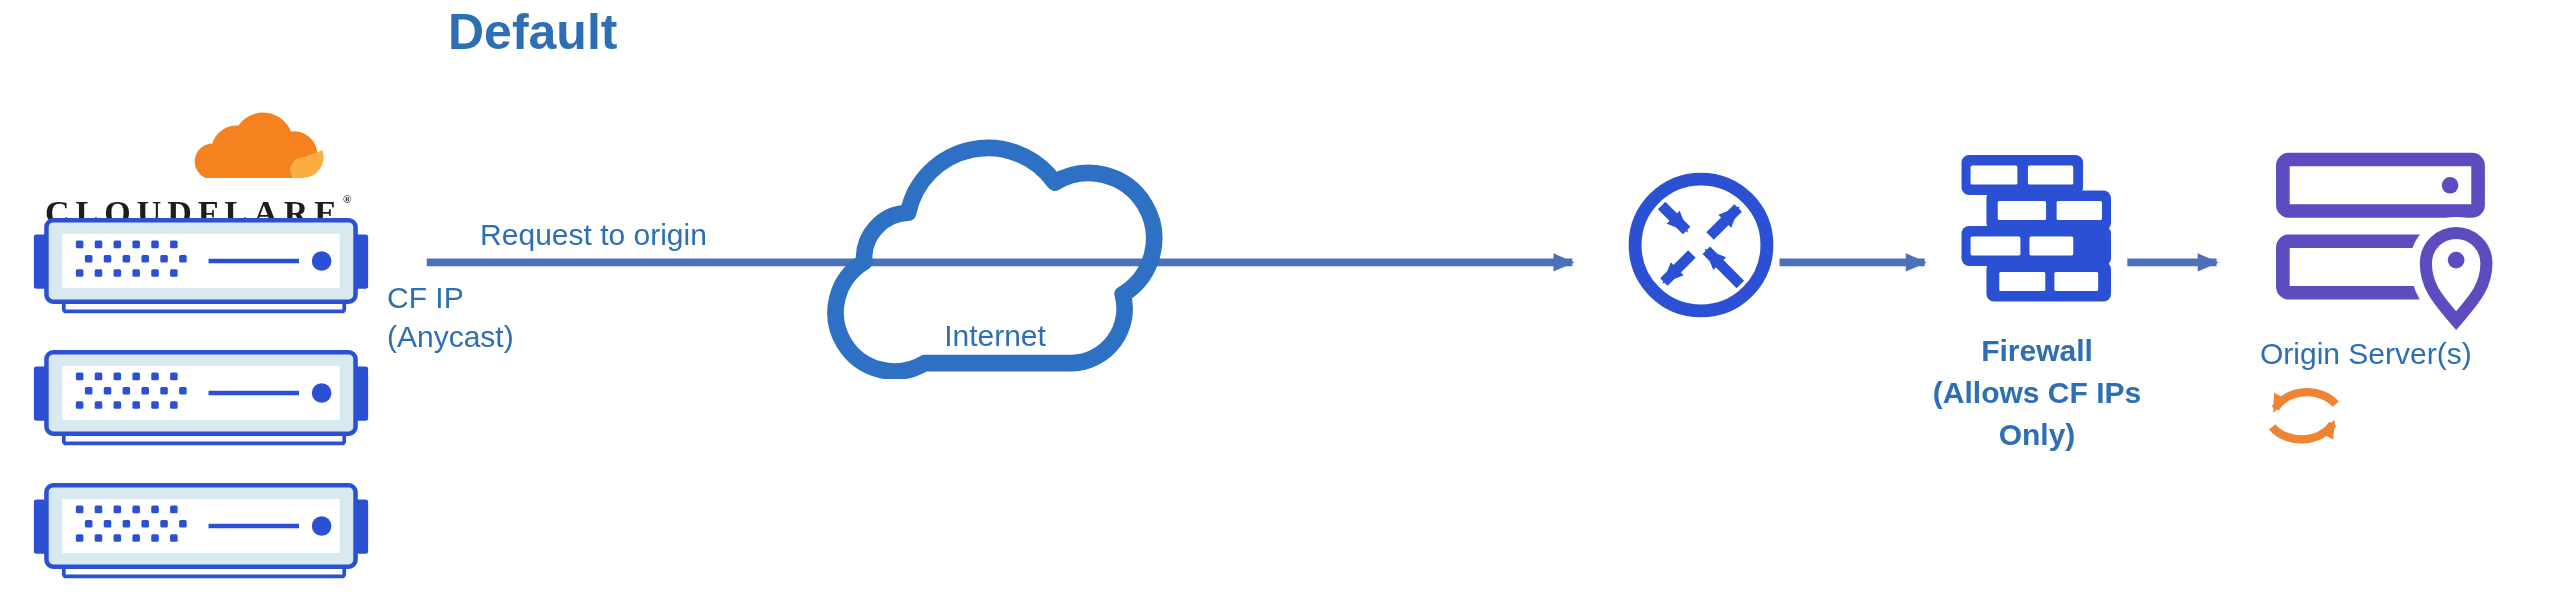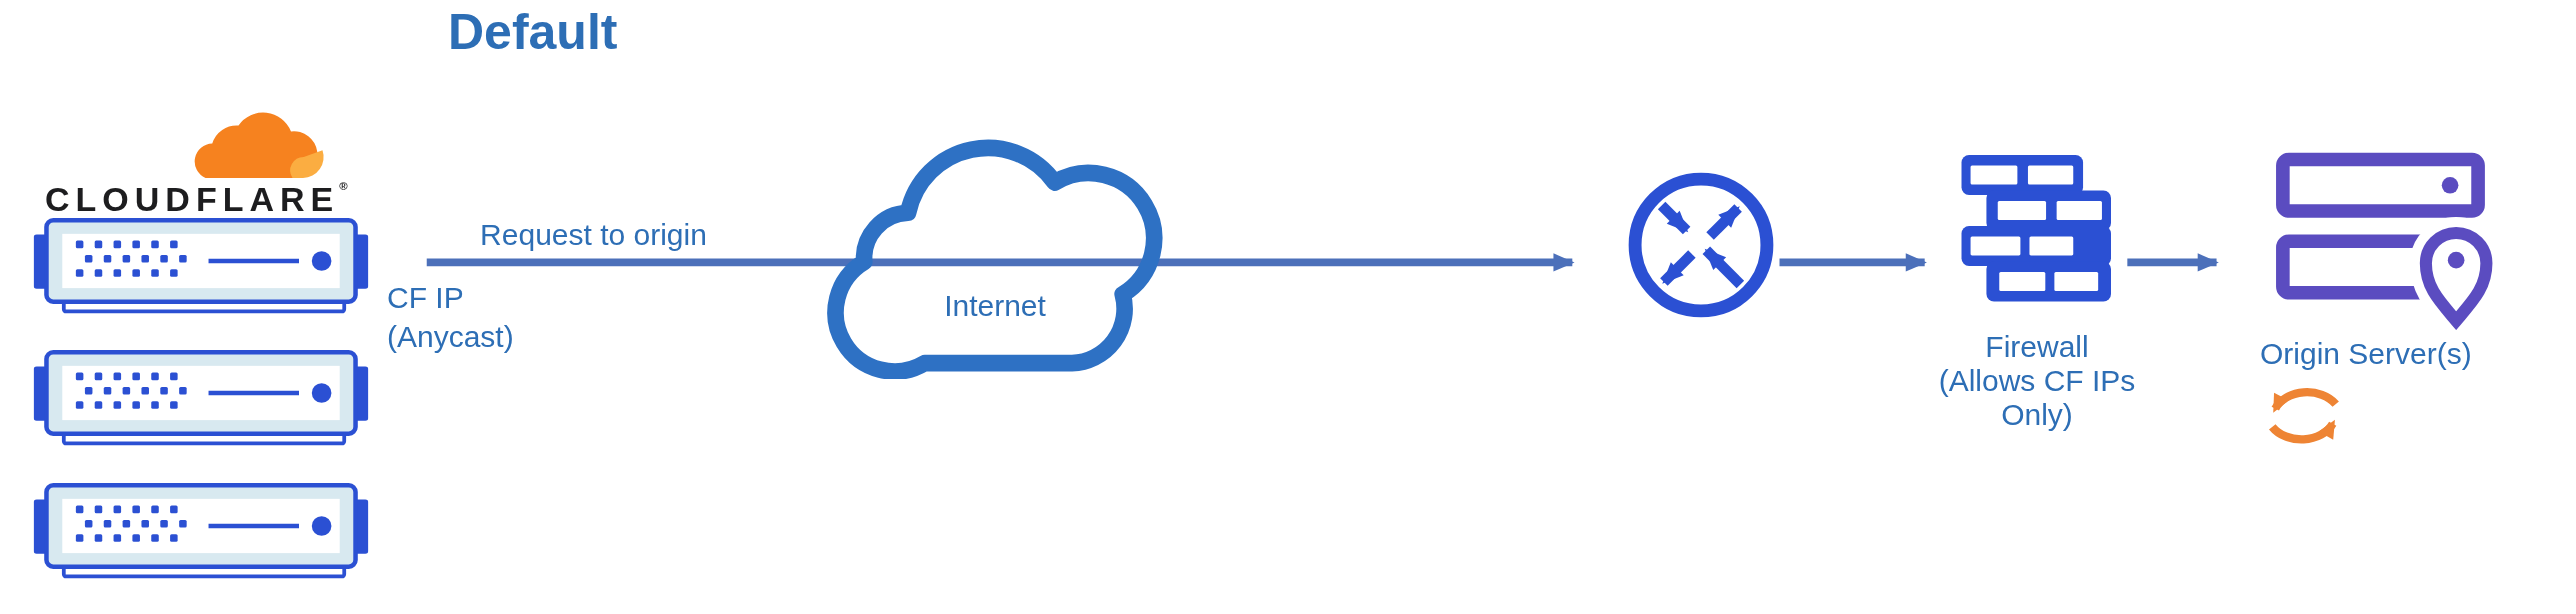--- a/index.html
+++ b/index.html
@@ -8,28 +8,28 @@
     --sync_orange:#ee8434; --purple:#5b4cc0; --bezel_blue:#d8e9f0; --ink:#1d1d1f;
   }
   html,body{margin:0;padding:0;background:#fff;}
   #canvas{position:relative;width:2576px;height:614px;background:#fff;overflow:hidden;
           font-family:"Liberation Sans",sans-serif;}
   .abs{position:absolute;}
   .lbl{color:var(--text_blue);font-size:30px;line-height:39px;}
   .pre{white-space:pre-line;}
   .center{text-align:center;}
   #title{left:448px;top:3px;font-size:50px;font-weight:700;color:var(--text_blue);}
-  #wordmark{left:45px;top:180px;font-size:34px;font-weight:700;letter-spacing:6px;
-            color:var(--ink);white-space:nowrap;}
+  #wordmark{left:45px;top:193px;font-size:34px;font-weight:700;letter-spacing:6px;
+            color:var(--ink);white-space:nowrap;font-family:Liberation Serif, serif;}
   #wordmark sup{font-size:11.4px;letter-spacing:0;vertical-align:21px;}
   #request-label{left:446px;top:215px;width:295px;}
   #cfip-label{left:387px;top:278px;}
-  #internet-label{left:811px;top:286px;width:368px;}
+  #internet-label{left:811px;top:316px;width:368px;}
   #cpe-label{left:1559px;top:338px;line-height:40px;}
-  #firewall-label{left:1906px;top:330px;width:262px;line-height:34px;}
+  #firewall-label{left:1906px;top:330px;width:262px;line-height:42px;font-weight:bold;}
   #origin-label{left:2260px;top:334px;}
   #origin-note{left:2355px;top:398px;line-height:42px;}
   
   .fill-icon{fill:var(--icon_blue);} .stroke-icon{stroke:var(--icon_blue);}
   .fill-arrow{fill:var(--arrow_blue);} .stroke-arrow{stroke:var(--arrow_blue);}
   .stroke-cloud{stroke:var(--cloud_blue);}
   .fill-purple{fill:var(--purple);} .stroke-purple{stroke:var(--purple);}
   .fill-sync{fill:var(--sync_orange);} .stroke-sync{stroke:var(--sync_orange);}
   .fill-cf{fill:var(--cf_orange);} .fill-cf-light{fill:var(--cf_orange_light);}
   .fill-bezel{fill:var(--bezel_blue);}

